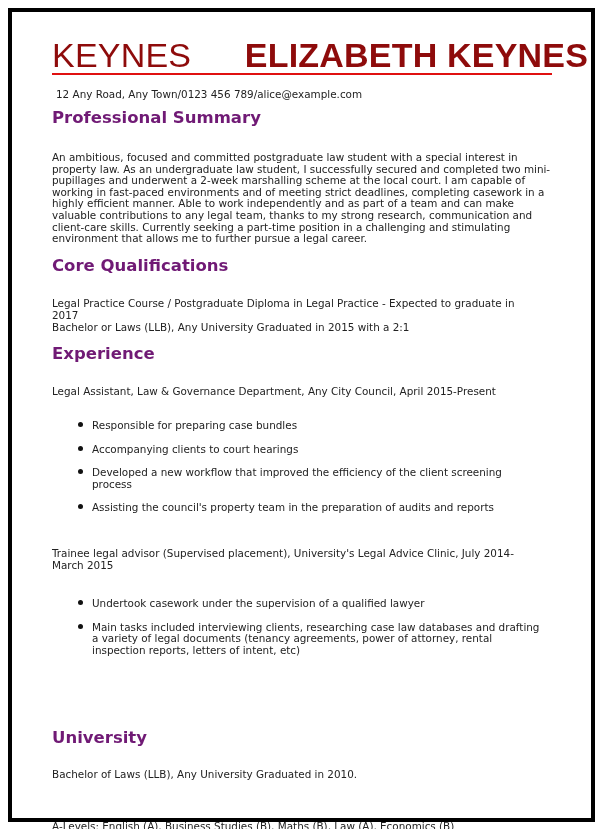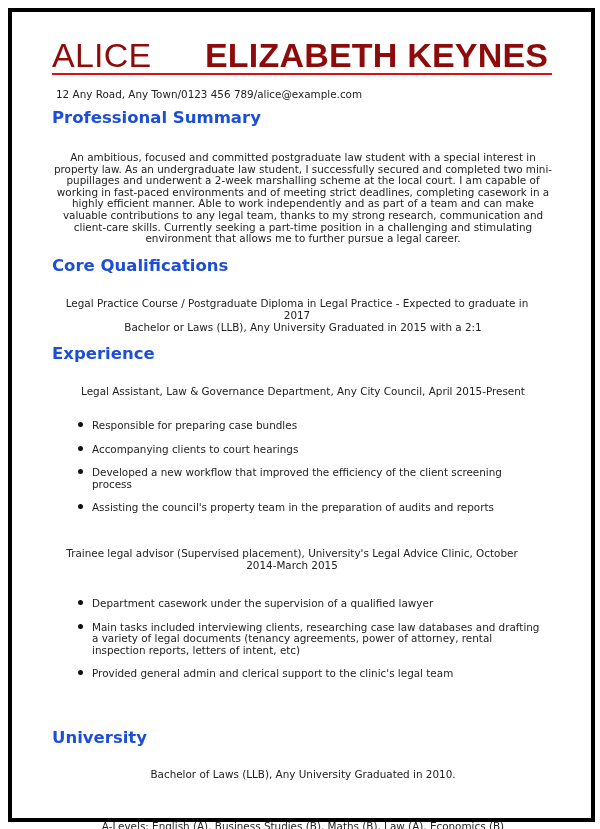--- a/index.html
+++ b/index.html
@@ -18,39 +18,39 @@
   .name .last { font-weight: bold; margin-left: 44px; }
   .rule {
     position: absolute; left: 52px; top: 73px; width: 500px; height: 2px; background: #e01010;
   }
   .contact {
     position: absolute; left: 56px; top: 87px;
     font-size: 10.4px; line-height: 14px; color: #222; white-space: nowrap;
   }
   .section-title {
     position: absolute; left: 52px;
-    font-size: 16.5px; font-weight: bold; color: #1d4ed8; line-height: 22px; white-space: nowrap; text-align: right;
+    font-size: 16.5px; font-weight: bold; color: #701a75; line-height: 22px; white-space: nowrap; text-align: right;
   }
   .text {
     position: absolute; left: 52px; width: 502px;
-    font-size: 10.4px; line-height: 11.6px; color: #222; text-align: center;
+    font-size: 10.4px; line-height: 11.6px; color: #222;
   }
   .bullets { position: absolute; left: 78px; width: 470px; list-style: none; }
   .bullets li { position: relative; padding-left: 14px; font-size: 10.4px; line-height: 11.6px; color: #222; }
   .bullets li .dot {
     position: absolute; left: 0; top: 2px; width: 5px; height: 5px; border-radius: 50%; background: #111;
   }
 </style>
 </head>
 <body>
 
 <div class="frame"></div>
 
 <div class="name">
-  <span class="first">ALICE</span>
+  <span class="first">KEYNES</span>
   <span class="last">ELIZABETH KEYNES</span>
 </div>
 <div class="rule"></div>
 <div class="contact">12 Any Road, Any Town/0123 456 789/alice@example.com</div>
 
 <div class="section-title" style="top:107px">Professional Summary</div>
 <div class="text" style="top:152px">An ambitious, focused and committed postgraduate law student with a special interest in property law. As an undergraduate law student, I successfully secured and completed two mini-pupillages and underwent a 2-week marshalling scheme at the local court. I am capable of working in fast-paced environments and of meeting strict deadlines, completing casework in a highly efficient manner. Able to work independently and as part of a team and can make valuable contributions to any legal team, thanks to my strong research, communication and client-care skills. Currently seeking a part-time position in a challenging and stimulating environment that allows me to further pursue a legal career.</div>
 
 <div class="section-title" style="top:255px">Core Qualifications</div>
 <div class="text" style="top:298px; width:490px">Legal Practice Course / Postgraduate Diploma in Legal Practice - Expected to graduate in 2017</div>
@@ -58,22 +58,21 @@
 
 <div class="section-title" style="top:343px">Experience</div>
 <div class="text" style="top:386px">Legal Assistant, Law &amp; Governance Department, Any City Council, April 2015-Present</div>
 <ul class="bullets" style="top:420px">
   <li style="margin-bottom:12px"><span class="dot"></span><span>Responsible for preparing case bundles</span></li>
   <li style="margin-bottom:12px"><span class="dot"></span><span>Accompanying clients to court hearings</span></li>
   <li style="margin-bottom:12px; width:440px"><span class="dot"></span><span>Developed a new workflow that improved the efficiency of the client screening process</span></li>
   <li><span class="dot"></span><span>Assisting the council's property team in the preparation of audits and reports</span></li>
 </ul>
 
-<div class="text" style="top:548px; width:480px">Trainee legal advisor (Supervised placement), University's Legal Advice Clinic, October 2014-March 2015</div>
+<div class="text" style="top:548px; width:480px">Trainee legal advisor (Supervised placement), University's Legal Advice Clinic, July 2014-March 2015</div>
 <ul class="bullets" style="top:598px">
-  <li style="margin-bottom:12px"><span class="dot"></span><span>Department casework under the supervision of a qualified lawyer</span></li>
+  <li style="margin-bottom:12px"><span class="dot"></span><span>Undertook casework under the supervision of a qualified lawyer</span></li>
   <li style="margin-bottom:12px; width:470px"><span class="dot"></span><span>Main tasks included interviewing clients, researching case law databases and drafting a variety of legal documents (tenancy agreements, power of attorney, rental inspection reports, letters of intent, etc)</span></li>
-  <li><span class="dot"></span><span>Provided general admin and clerical support to the clinic's legal team</span></li>
 </ul>
 
 <div class="section-title" style="top:727px">University</div>
 <div class="text" style="top:769px">Bachelor of Laws (LLB), Any University Graduated in 2010.</div>
 <div class="text" style="top:821px">A-Levels: English (A), Business Studies (B), Maths (B), Law (A), Economics (B)</div>
 
 </body></html>

